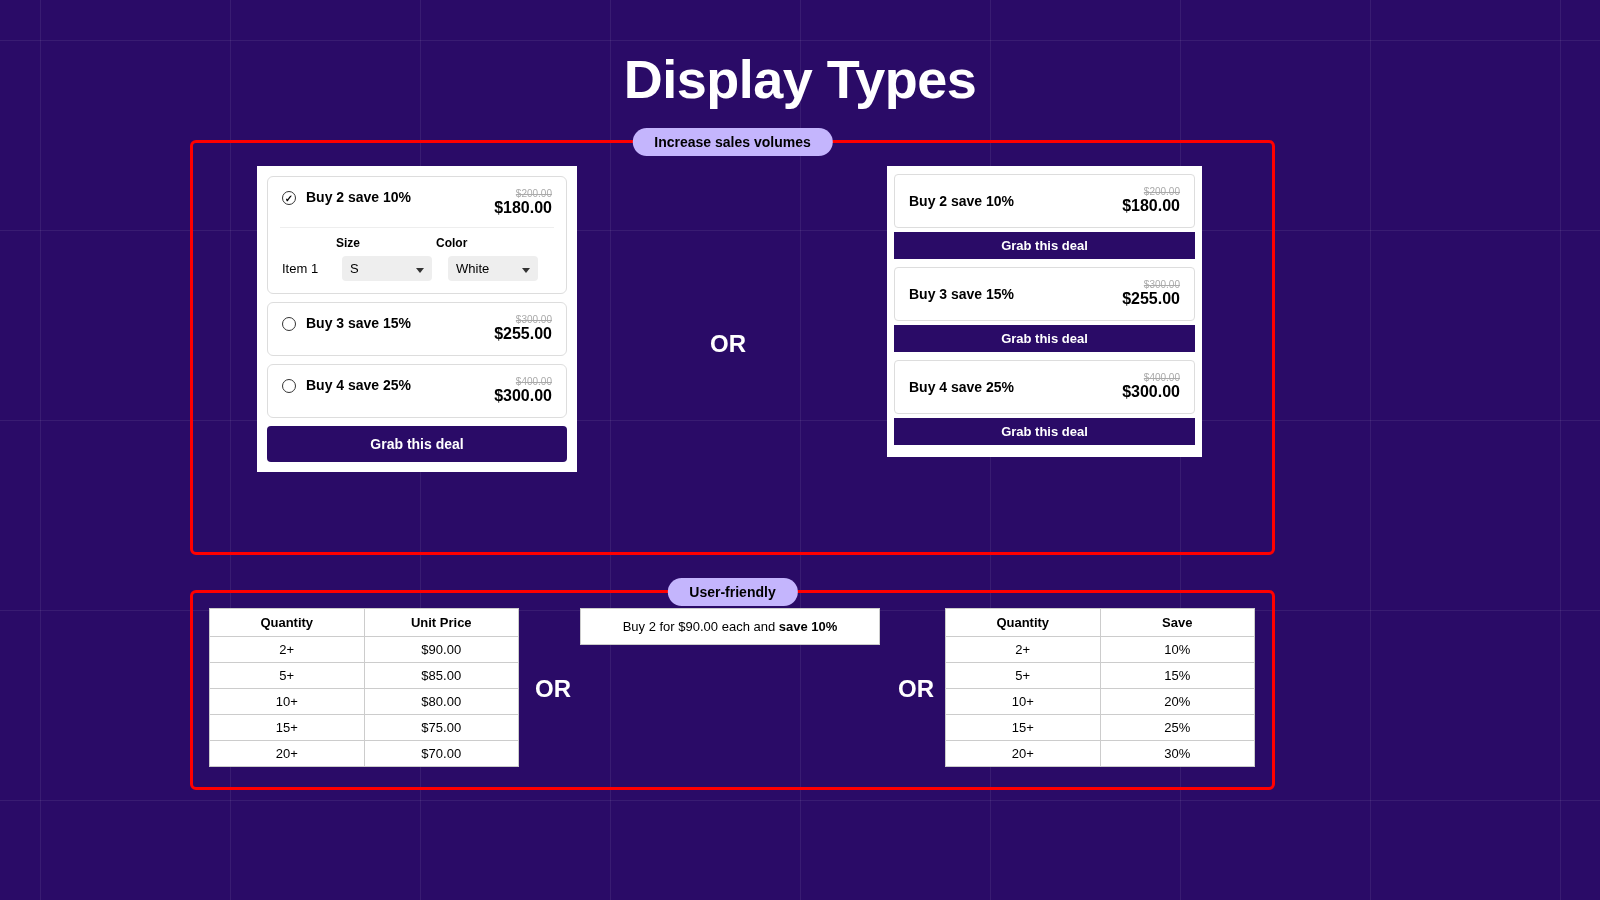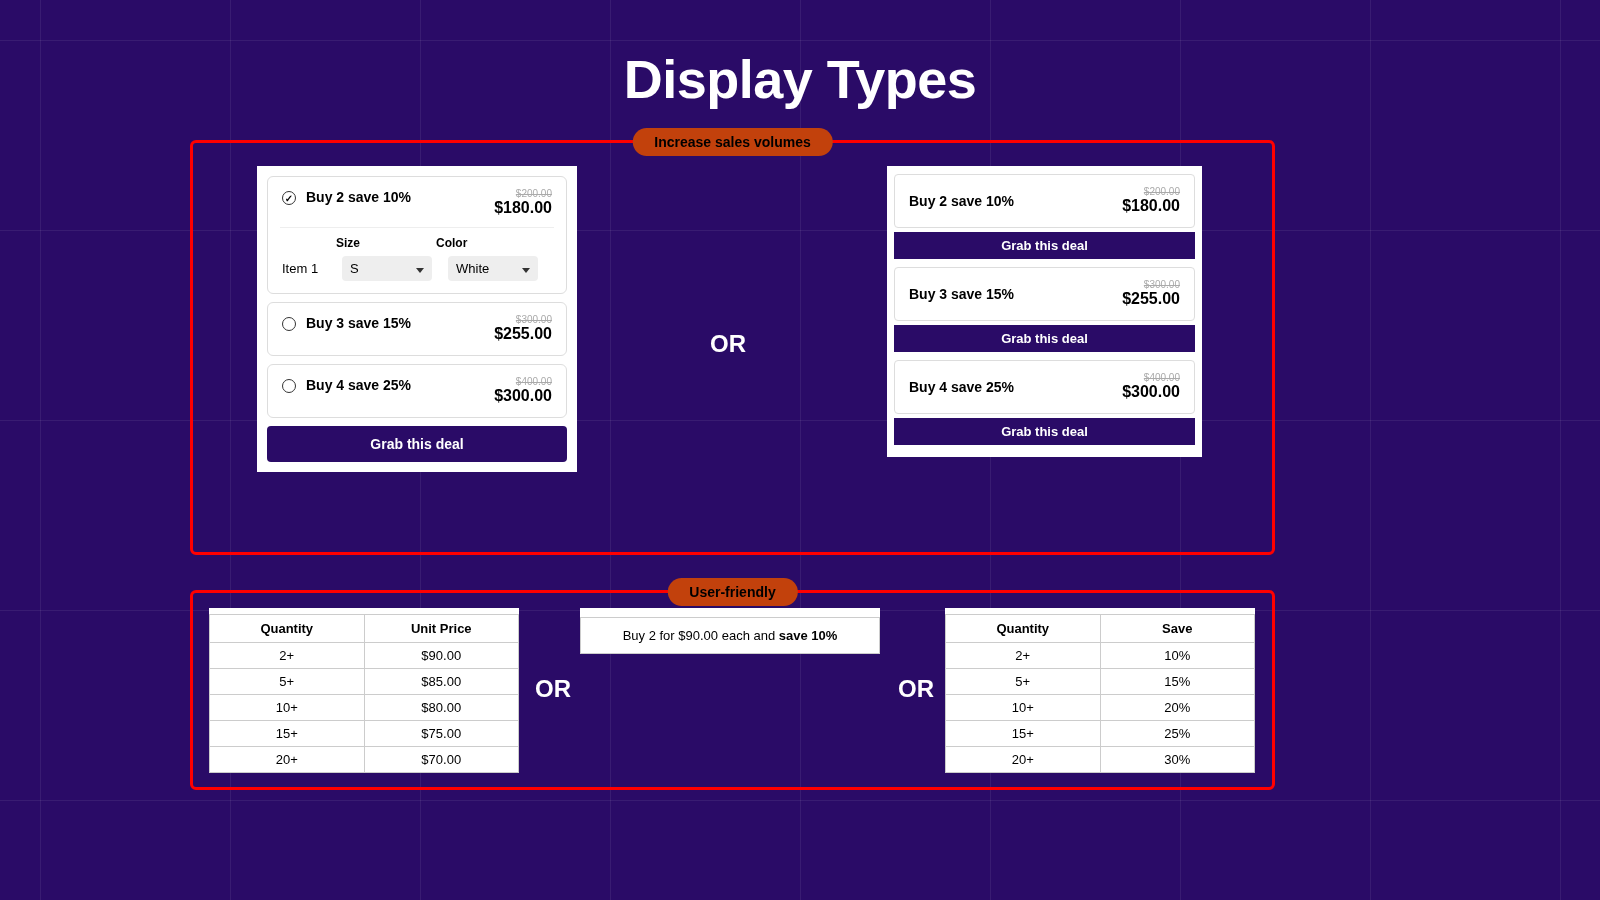--- a/index.html
+++ b/index.html
@@ -32,21 +32,21 @@
     border:3px solid #ff0000;
     border-radius:6px;
   }
   .box-top { left:190px; top:140px; width:1085px; height:415px; }
   .box-bottom { left:190px; top:590px; width:1085px; height:200px; }
   .pill {
     position:absolute;
     left:50%;
     transform:translateX(-50%);
     top:-15px;
-    background:#c2410c;
+    background:#c4b5fd;
     color:#000;
     font-weight:700;
     font-size:14px;
     padding:6px 22px;
     border-radius:18px;
   }
   .or {
     position:absolute;
     color:#fff;
     font-weight:800;
@@ -127,27 +127,27 @@
     font-weight:800;
     text-align:center;
     font-size:13px;
     padding:6px;
     margin:4px 0 8px;
   }
   
   .t1 { position:absolute; left:209px; top:608px; width:310px; background:#fff; }
   .t2 { position:absolute; left:580px; top:608px; width:300px; background:#fff; }
   .t3 { position:absolute; left:945px; top:608px; width:310px; background:#fff; }
-  .thead { display:flex; border:1px solid #ccc;margin-top:6px; }
+  .thead { display:flex; border:1px solid #ccc; }
   .thead > div { flex:1; text-align:center; font-weight:800; font-size:13px; padding:6px; }
   .thead > div:first-child { border-right:1px solid #ccc; }
   .trow { display:flex; border:1px solid #ccc; border-top:none; }
   .trow > div { flex:1; text-align:center; font-size:13px; padding:5px; }
   .trow > div:first-child { border-right:1px solid #ccc; }
-  .line { border:1px solid #ccc; border-top:none; text-align:center; font-size:13px; padding:10px;margin-top:9px; }
+  .line { border:1px solid #ccc; border-top:none; text-align:center; font-size:13px; padding:10px; }
   .line:first-child { border-top:1px solid #ccc; }
   .line b { font-weight:800; }
 </style>
 </head>
 <body>
 <div class="grid"></div>
 
 <div class="title">Display Types</div>
 
 <div class="section-box box-top">

